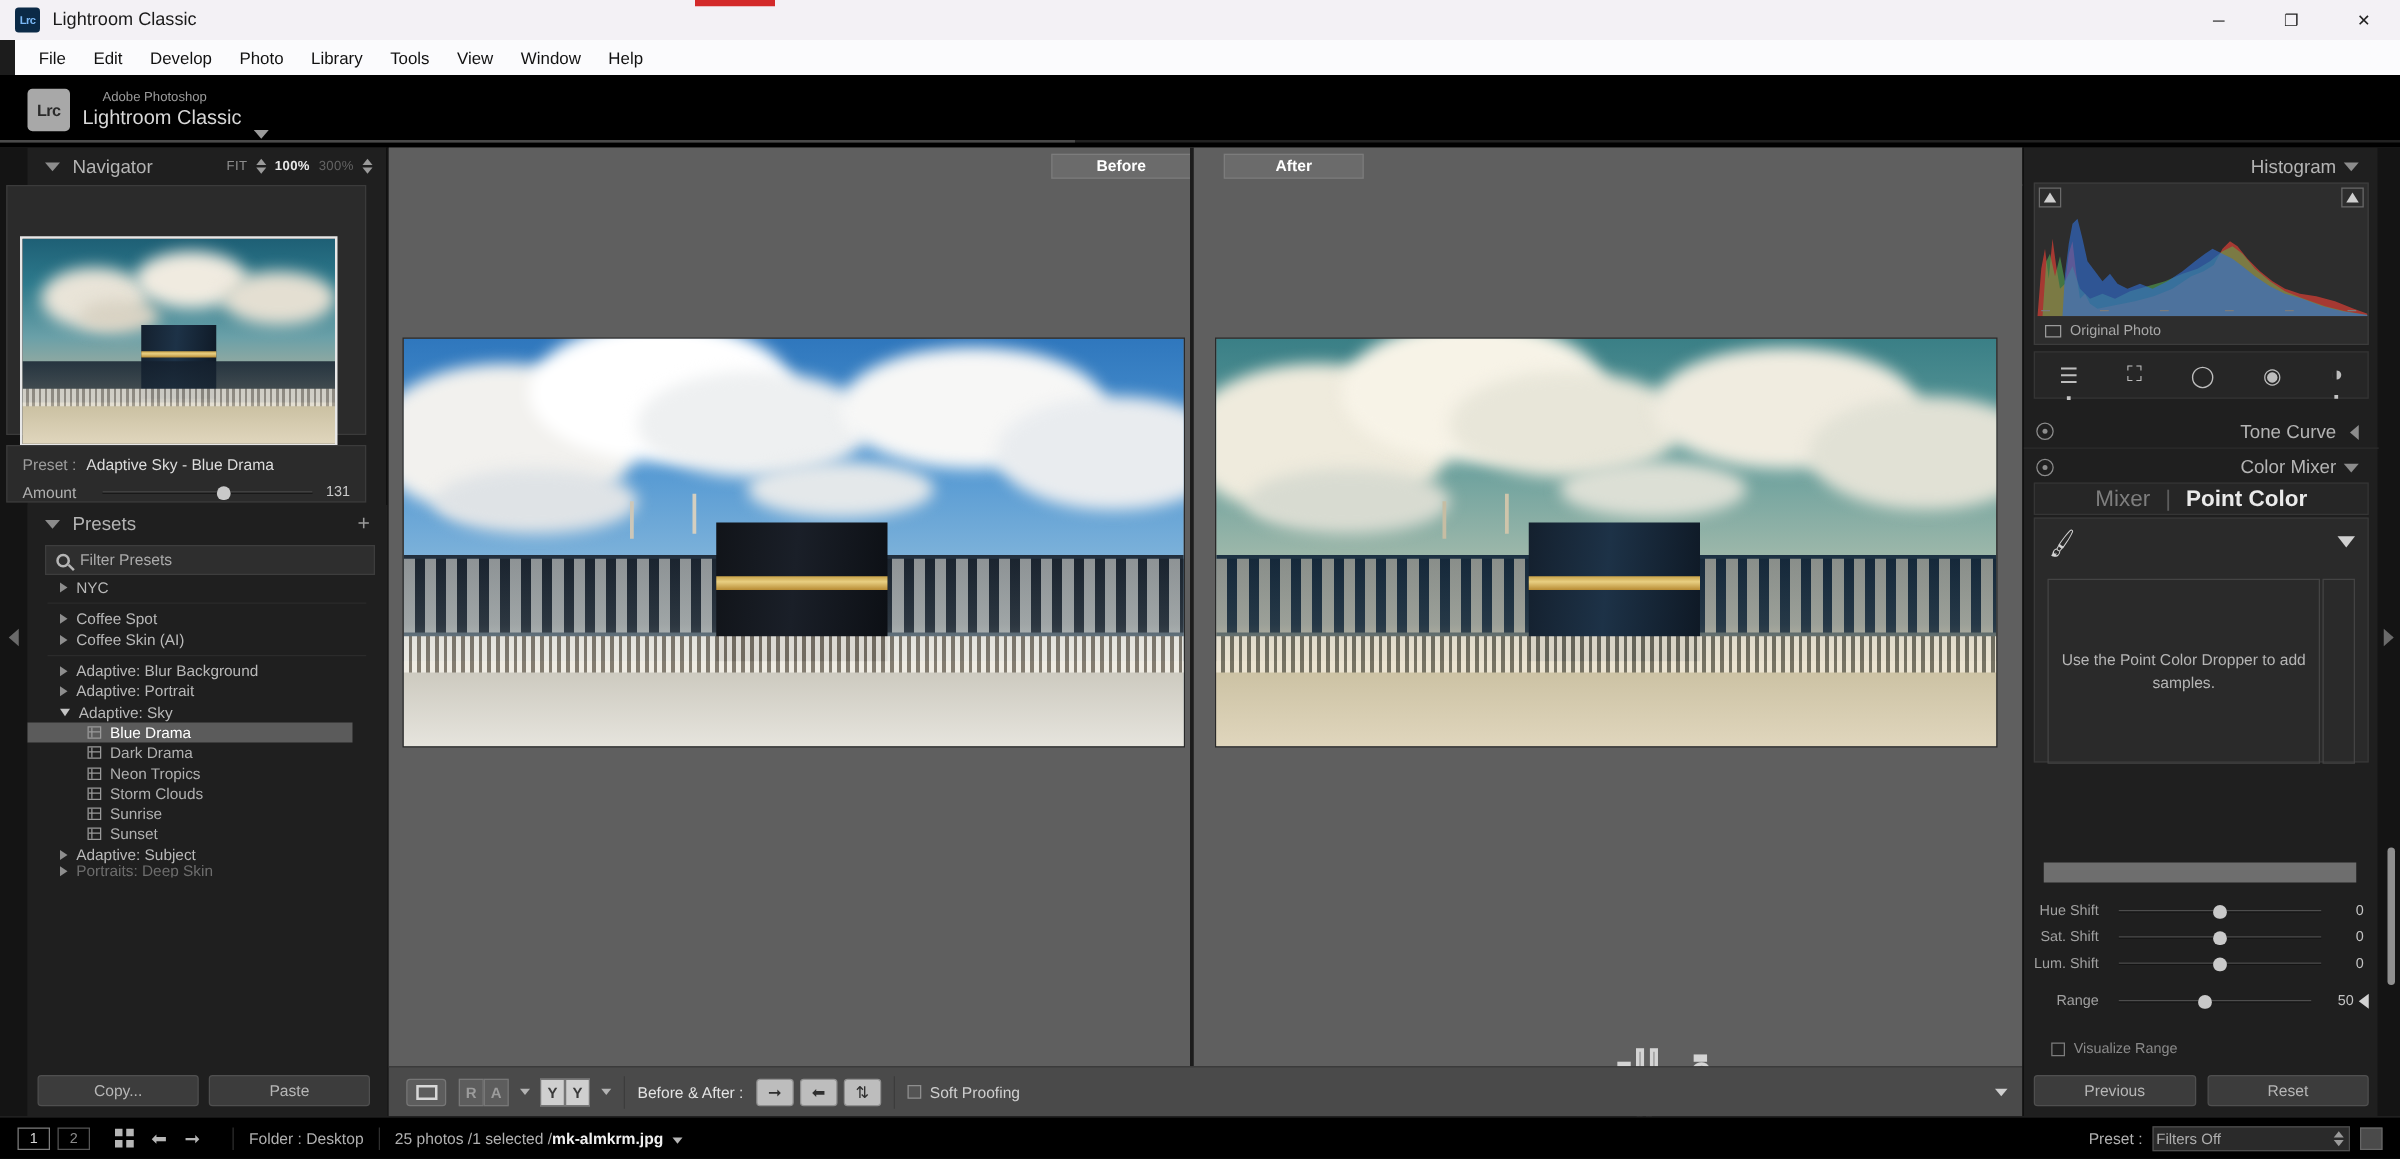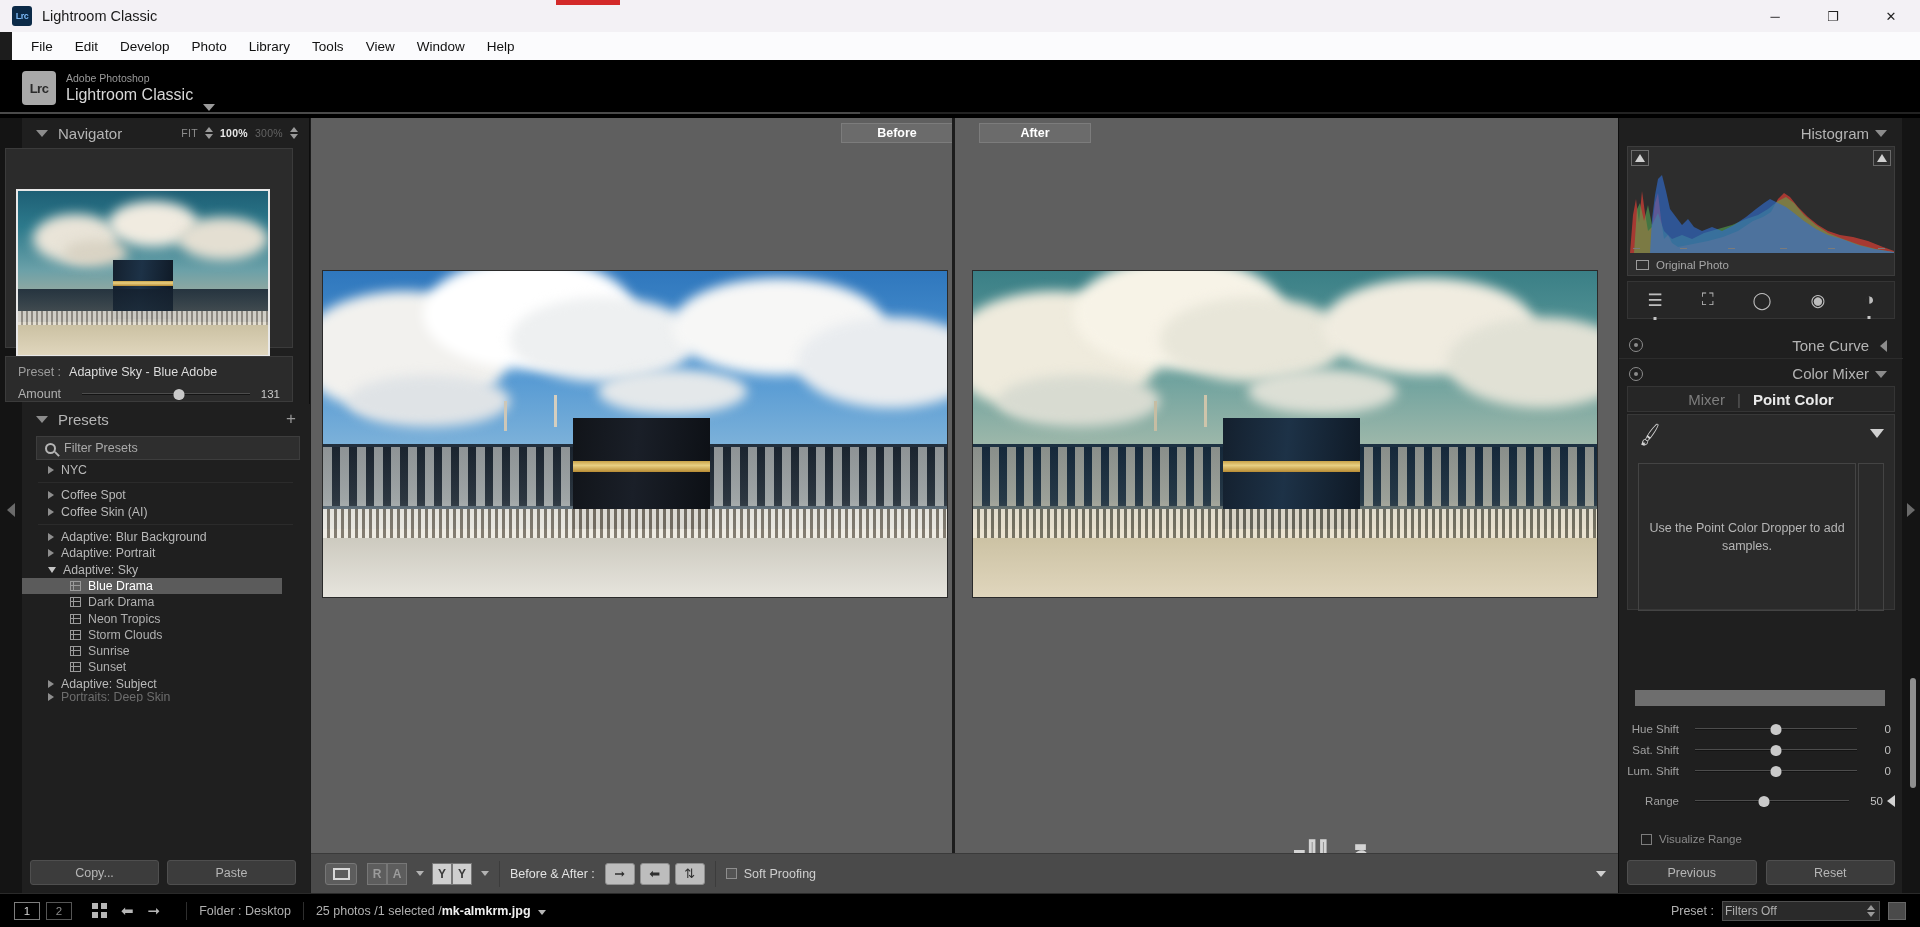--- a/index.html
+++ b/index.html
@@ -49,21 +49,21 @@
     position: absolute; left: 0; top: 60px; width: 1920px; height: 58px;
     background: #000;
   }
   .lrc-badge {
     position: absolute; left: 22px; top: 11px; width: 34px; height: 34px;
     background: #a8a8a8; color: #2a2a2a; border-radius: 4px;
     font-size: 13px; font-weight: bold; display: flex;
     align-items: center; justify-content: center; letter-spacing: -0.5px;
   }
   .ident-text { position: absolute; left: 66px; top: 12px; }
-  .ident-sub { font-size: 10.5px; color: #9a9a9a; line-height: 13px; }
+  .ident-sub { font-size: 10.5px; color: #9a9a9a; line-height: 13px; margin-left: 16px; }
   .ident-main { font-size: 16px; color: #d8d8d8; line-height: 20px; }
   .ident-caret {
     position: absolute; left: 203px; top: 44px; width: 0; height: 0;
     border-left: 6px solid transparent; border-right: 6px solid transparent;
     border-top: 7px solid #9a9a9a;
   }
   .modules {
     position: absolute; right: 40px; top: 88px; transform: translateY(-50%);
     display: flex; align-items: center; gap: 0;
   }
@@ -383,21 +383,21 @@
   .tsi .dot {
     position: absolute; left: 50%; bottom: -9px; width: 3px; height: 3px;
     background: #c4c4c4; transform: translateX(-50%);
   }
 
   .mixer-tabs {
     position: absolute; left: 8px; top: 428px; width: 268px; height: 26px;
     background: #262626; border: 1px solid #353535;
     display: flex; align-items: center; justify-content: center; gap: 12px;
   }
-  .mixer-tabs span { font-size: 15px; color: #7e7e7e; }
+  .mixer-tabs span { font-size: 18px; color: #7e7e7e; }
   .mixer-tabs span.on { color: #eaeaea; font-weight: bold; }
   .mixer-tabs .pipe { color: #5c5c5c; }
 
   .pcbox {
     position: absolute; left: 8px; top: 458px; width: 268px; height: 240px;
     background: #2a2a2a; border: 1px solid #383838;
   }
   .dropper {
     position: absolute; left: 10px; top: 8px; width: 26px; height: 26px;
     color: #d4d4d4; font-size: 19px; transform: rotate(-10deg);
@@ -591,21 +591,21 @@
           <div class="arcade" style="bottom:18%;height:22%;background:linear-gradient(180deg,rgba(20,32,46,.85),rgba(35,50,62,.7));"></div>
           <div class="floor-a" style="height:20%;"></div>
           <div class="crowd" style="background:repeating-linear-gradient(90deg,#e8e4da 0 3px,#9a948a 3px 5px);opacity:.85;"></div>
         </div>
       </div>
     </div>
 
     <div class="preset-amount" style="left:5px;top:238px;width:288px;height:46px;">
       <div class="pa-row">
         <span class="pa-label">Preset :</span>
-        <span class="pa-value">Adaptive Sky - Blue Adobe</span>
+        <span class="pa-value">Adaptive Sky - Blue Drama</span>
       </div>
       <div class="pa-row" style="margin-top:4px;">
         <span class="pa-amt-label">Amount</span>
         <span class="track">
           <span class="knob" id="amt-knob" style="left: 58%;"></span>
         </span>
         <span class="pa-num">131</span>
       </div>
     </div>
 

